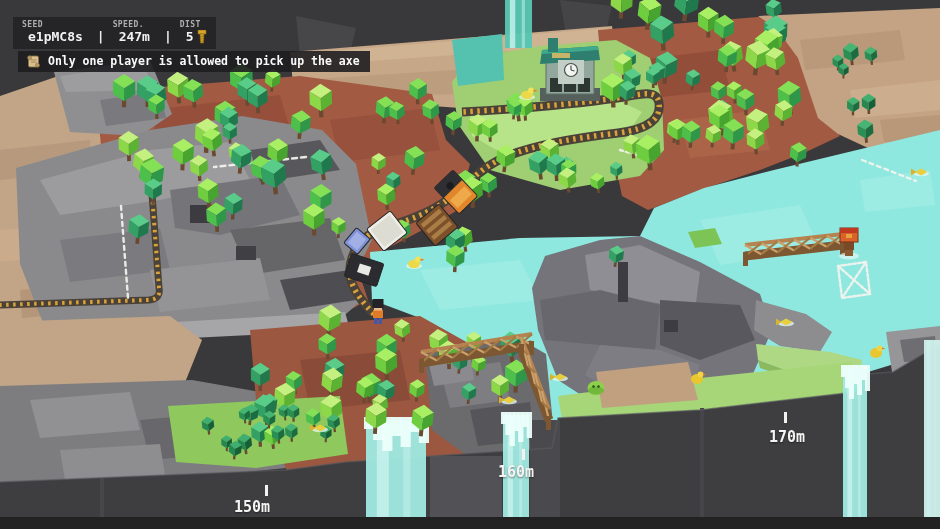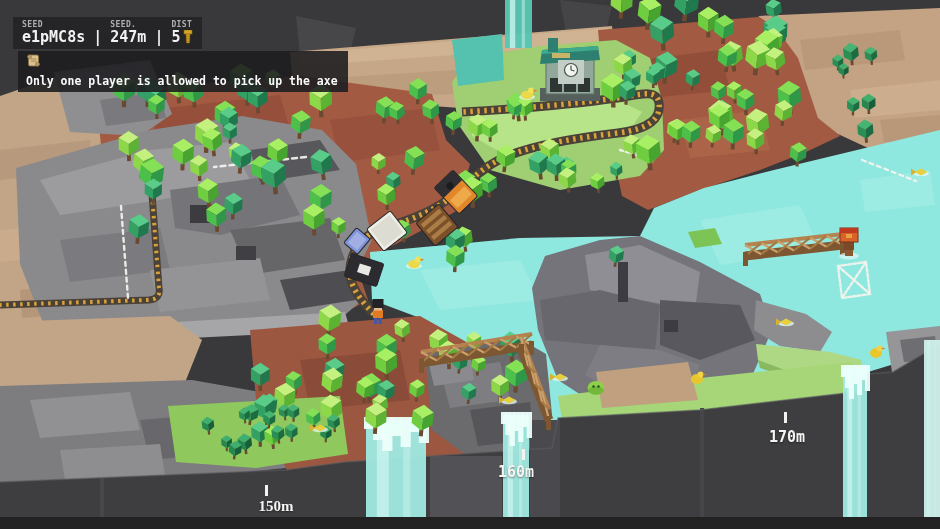--- a/index.html
+++ b/index.html
@@ -3,24 +3,24 @@
 <meta charset="utf-8">
 <style>
   html,body{margin:0;padding:0;background:#222;}
   #viewport{position:relative;width:940px;height:517px;overflow:hidden;background:#000000;
     font-family:"DejaVu Sans Mono",monospace;}
   #scene{position:absolute;left:0;top:0;}
   .hud-panel{position:absolute;background:rgba(36,36,39,.93);padding:3px 9px 4px;display:flex;gap:8px;
     color:#f2f2f2;font-weight:bold;}
   .stat{display:flex;flex-direction:column;}
   .lbl{font-size:8px;line-height:9px;color:#b0b0b0;letter-spacing:.4px;white-space:pre;}
-  .val{font-size:15px;line-height:16px;display:flex;align-items:center;gap:3px;white-space:pre;}
+  .val{font-size:13px;line-height:16px;display:flex;align-items:center;gap:3px;white-space:pre;margin-left:6px;}
   .sep .val{color:#ededed;}
   #message-bar{position:absolute;left:18px;top:51px;background:rgba(30,30,33,.9);display:flex;
-    align-items:flex-start;gap:7px;padding:3px 10px 4px 8px;color:#fafafa;font-weight:bold;font-size:11.5px;flex-direction:column;}
+    align-items:flex-end;gap:7px;padding:3px 10px 4px 8px;color:#fafafa;font-weight:bold;font-size:11.5px;}
   .marker-label{position:absolute;transform:translateX(-50%);color:#f4f4f2;font-weight:bold;
     font-size:15px;text-shadow:0 1px 2px rgba(0,0,0,.45);}
   .marker-tick{position:absolute;width:3px;height:11px;background:#f2f2f0;}
 </style>
 </head>
 <body>
 
 <div id="viewport">
 
 <svg id="scene" width="940" height="529" viewBox="0 0 940 529">
@@ -1339,21 +1339,21 @@
 <div class="hud-panel" style="left:13px;top:17px;">
   <div class="stat">
     <span class="lbl">SEED</span>
     <span class="val">e1pMC8s</span>
   </div>
   <div class="stat sep">
         <span class="lbl"> </span>
     <span class="val">|</span>
       </div>
   <div class="stat">
-    <span class="lbl">SEED.</span>
+    <span class="lbl">SPEED.</span>
     <span class="val">247m</span>
   </div>
   <div class="stat sep">
         <span class="lbl"> </span>
     <span class="val">|</span>
       </div>
   <div class="stat">
     <span class="lbl">DIST</span>
     <span class="val"><span>5</span>
       <svg width="10" height="14" viewBox="0 0 10 14">
@@ -1374,20 +1374,20 @@
     <circle cx="3.5" cy="2.8" r="2" fill="#b89a68" stroke="#8a7040" stroke-width=".6"></circle>
     <circle cx="11.5" cy="10.2" r="2" fill="#b89a68" stroke="#8a7040" stroke-width=".6"></circle>
     <line x1="5" y1="5" x2="10.5" y2="5" stroke="#9a7c4c" stroke-width=".8"></line>
     <line x1="5" y1="7.2" x2="10.5" y2="7.2" stroke="#9a7c4c" stroke-width=".8"></line>
   </svg>
   <span>Only one player is allowed to pick up the axe</span>
 </div>
 
 <div id="markers">
       <div class="marker-tick" style="left: 265px; top: 485px;"></div>
-      <div class="marker-label" style="left: 276px; top: 498px; font-family: Liberation Serif, serif;">150m</div>
+      <div class="marker-label" style="left: 252px; top: 498px;">150m</div>
       <div class="marker-tick" style="left: 522px; top: 449px;"></div>
       <div class="marker-label" style="left: 516px; top: 463px;">160m</div>
       <div class="marker-tick" style="left: 784px; top: 412px;"></div>
       <div class="marker-label" style="left: 787px; top: 428px;">170m</div>
     </div>
 
 </div>
 
 </body></html>

